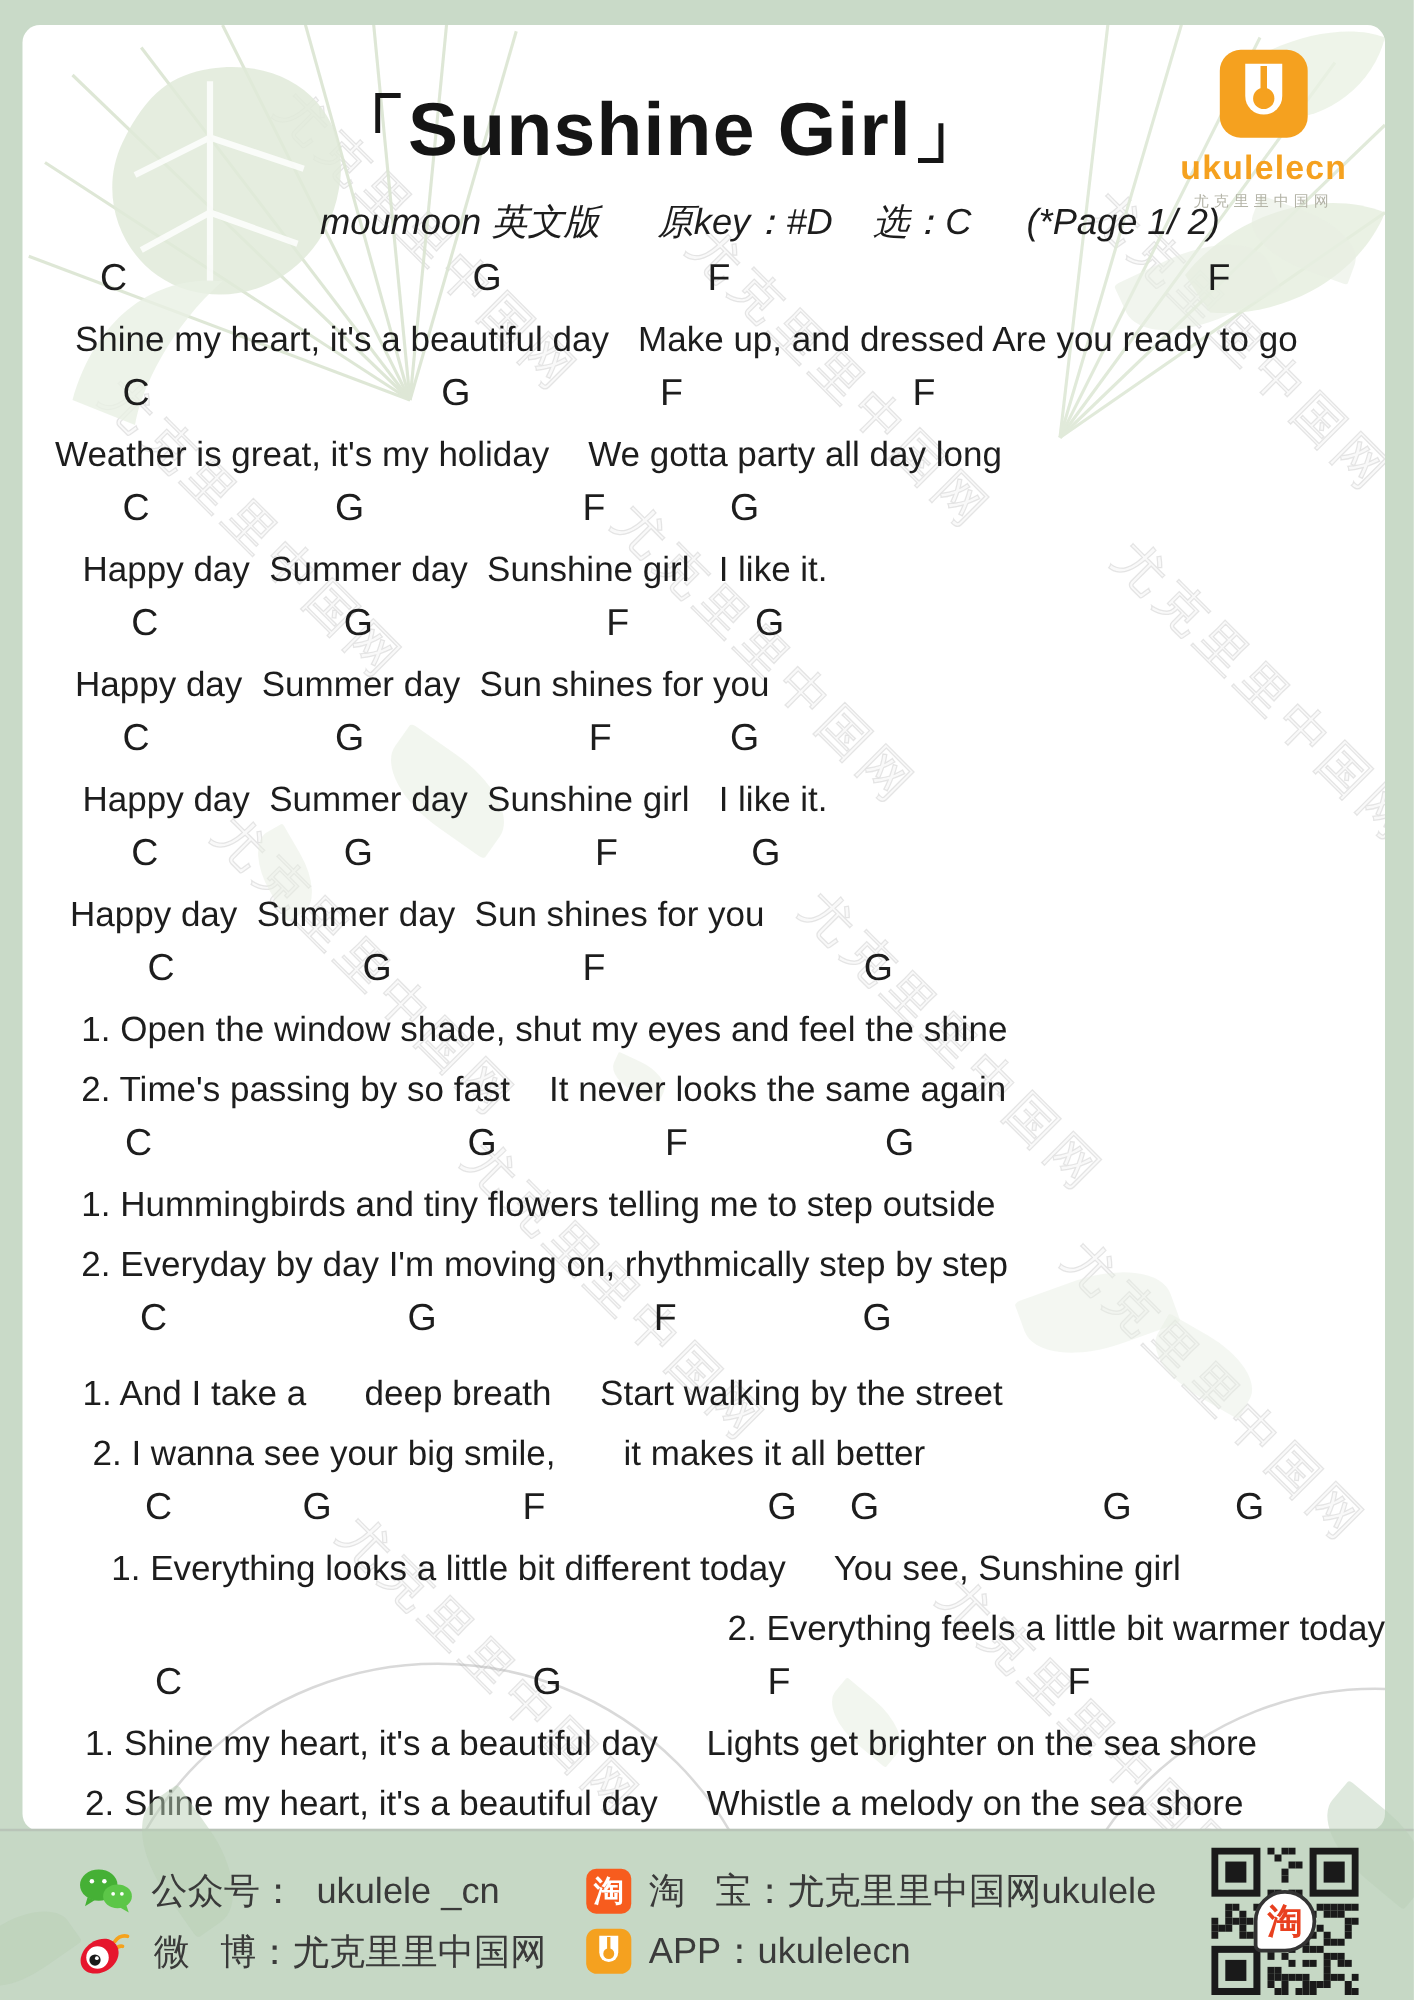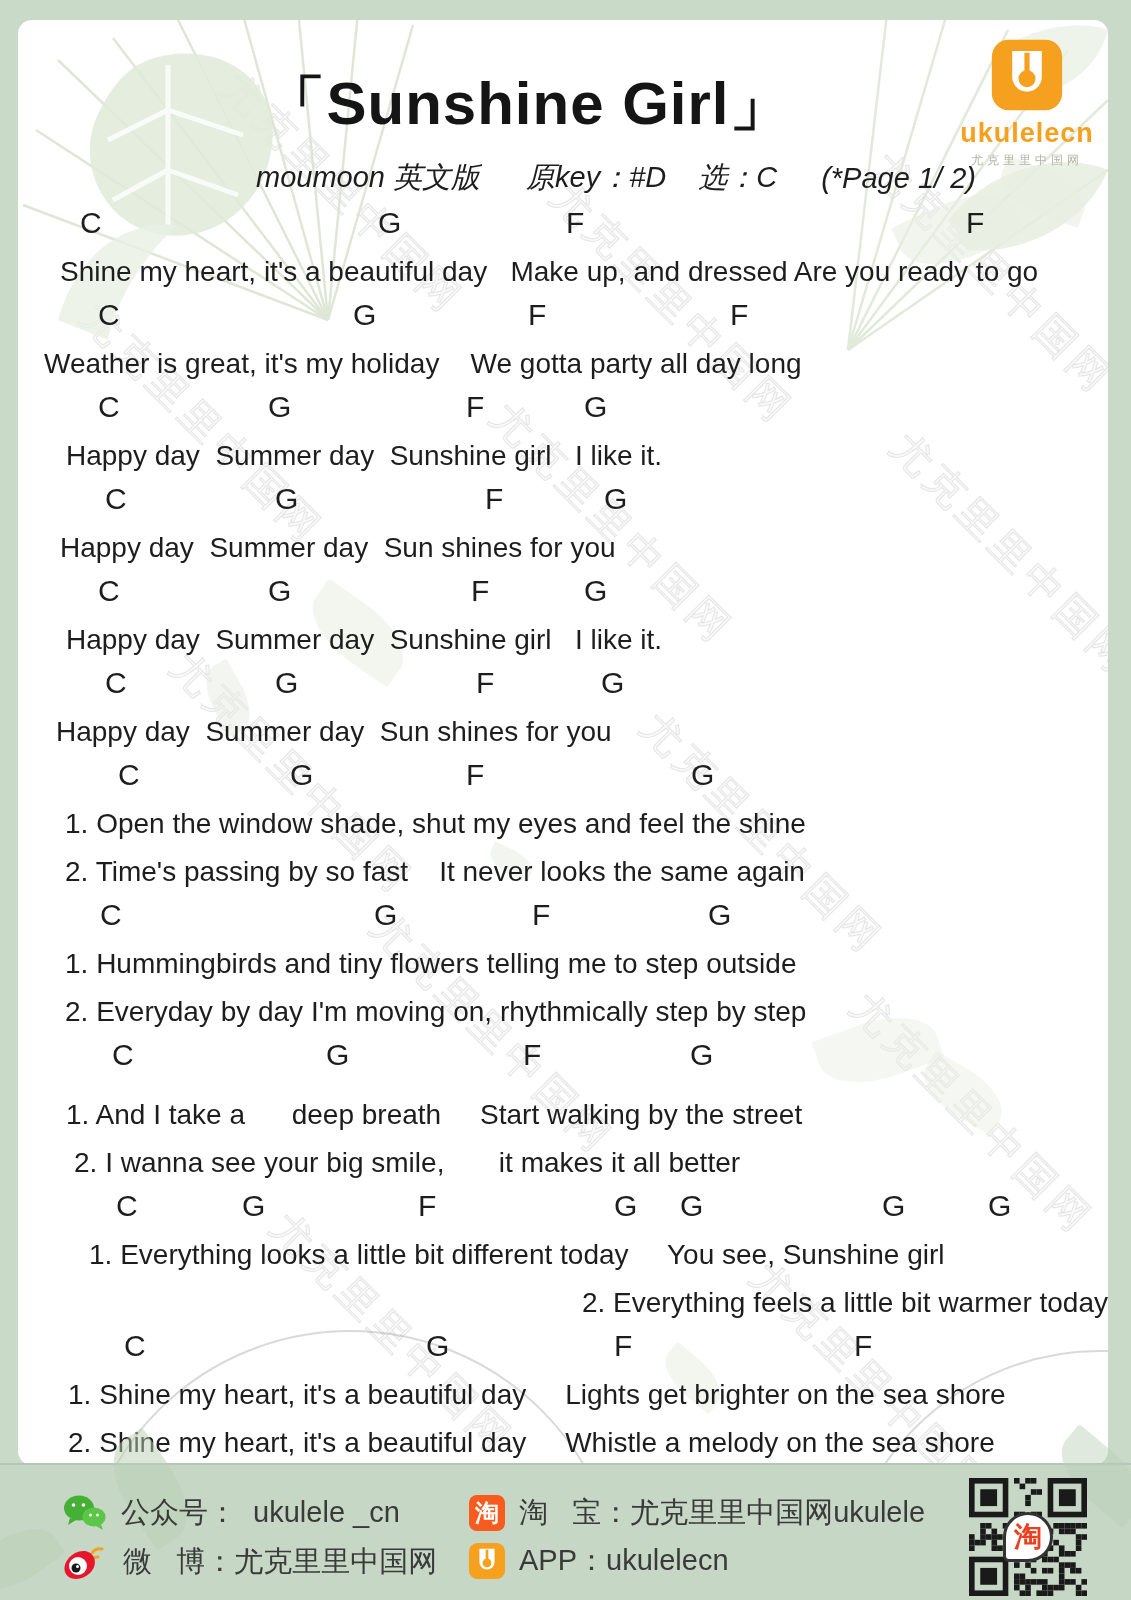--- a/index.html
+++ b/index.html
@@ -38,21 +38,21 @@
     font-size:60px;font-weight:600;letter-spacing:1px;color:#151515;
   }
   .subtitle{
     position:absolute;top:138px;left:238px;display:flex;align-items:center;
     font-size:29px;color:#1d1d1d;white-space:pre;font-style:italic;
   }
   .subtitle span{display:inline-block;}
   .sub-artist{margin-right:46px;}
   .sub-key{margin-right:32px;}
   .sub-sel{margin-right:44px;}
-  .logo{position:absolute;top:18px;right:6px;width:150px;text-align:center;}
+  .logo{position:absolute;top:18px;right:22px;width:150px;text-align:center;}
   .logo .logo-name{font-size:27px;color:#f5a11f;letter-spacing:1px;margin-top:2px;font-weight:600;}
   .logo .logo-sub{font-size:12px;color:#b3b3a6;letter-spacing:4px;margin-top:3px;}
   
   #song{position:absolute;left:0;top:184px;width:100%;}
   .chord-row{position:relative;height:44px;}
   .chord{
     position:absolute;top:2px;font-size:30px;font-weight:500;color:#1d1d1d;
   }
   .lyric{
     font-size:28px;line-height:48px;white-space:pre;color:#1d1d1d;

